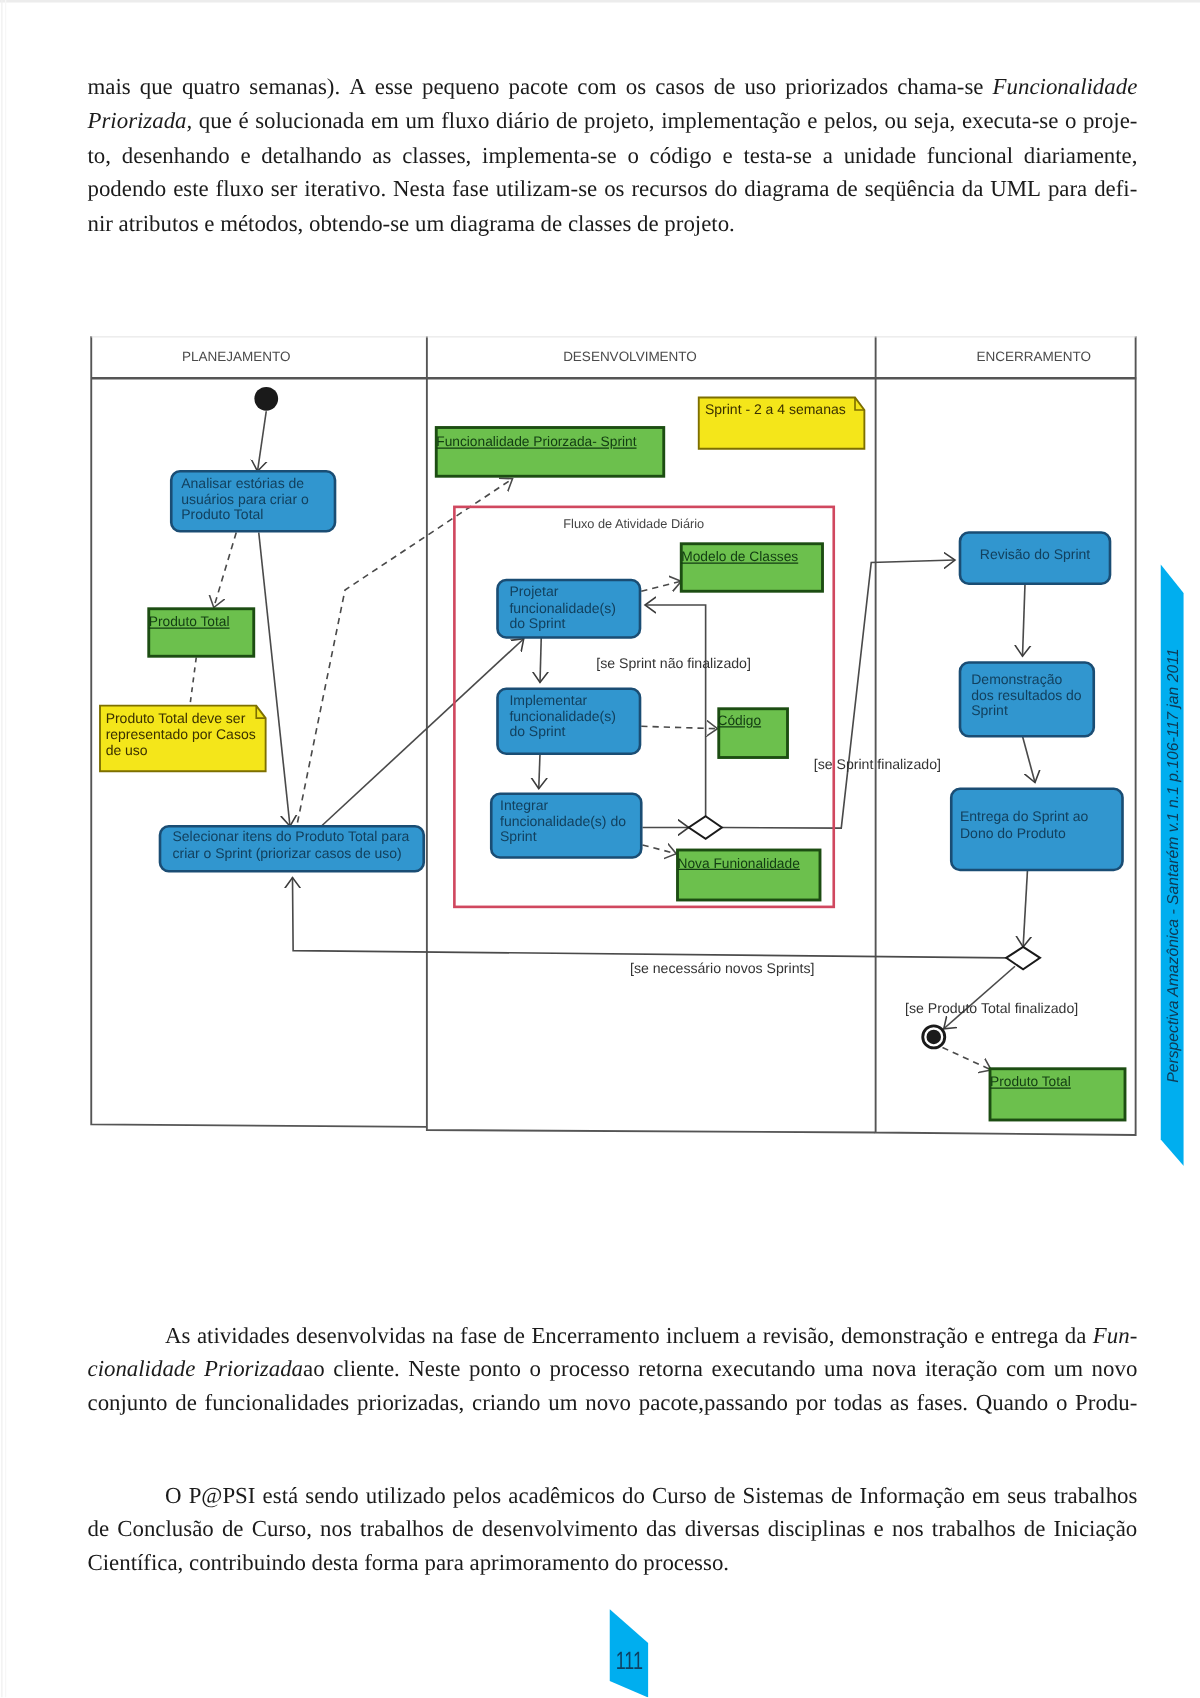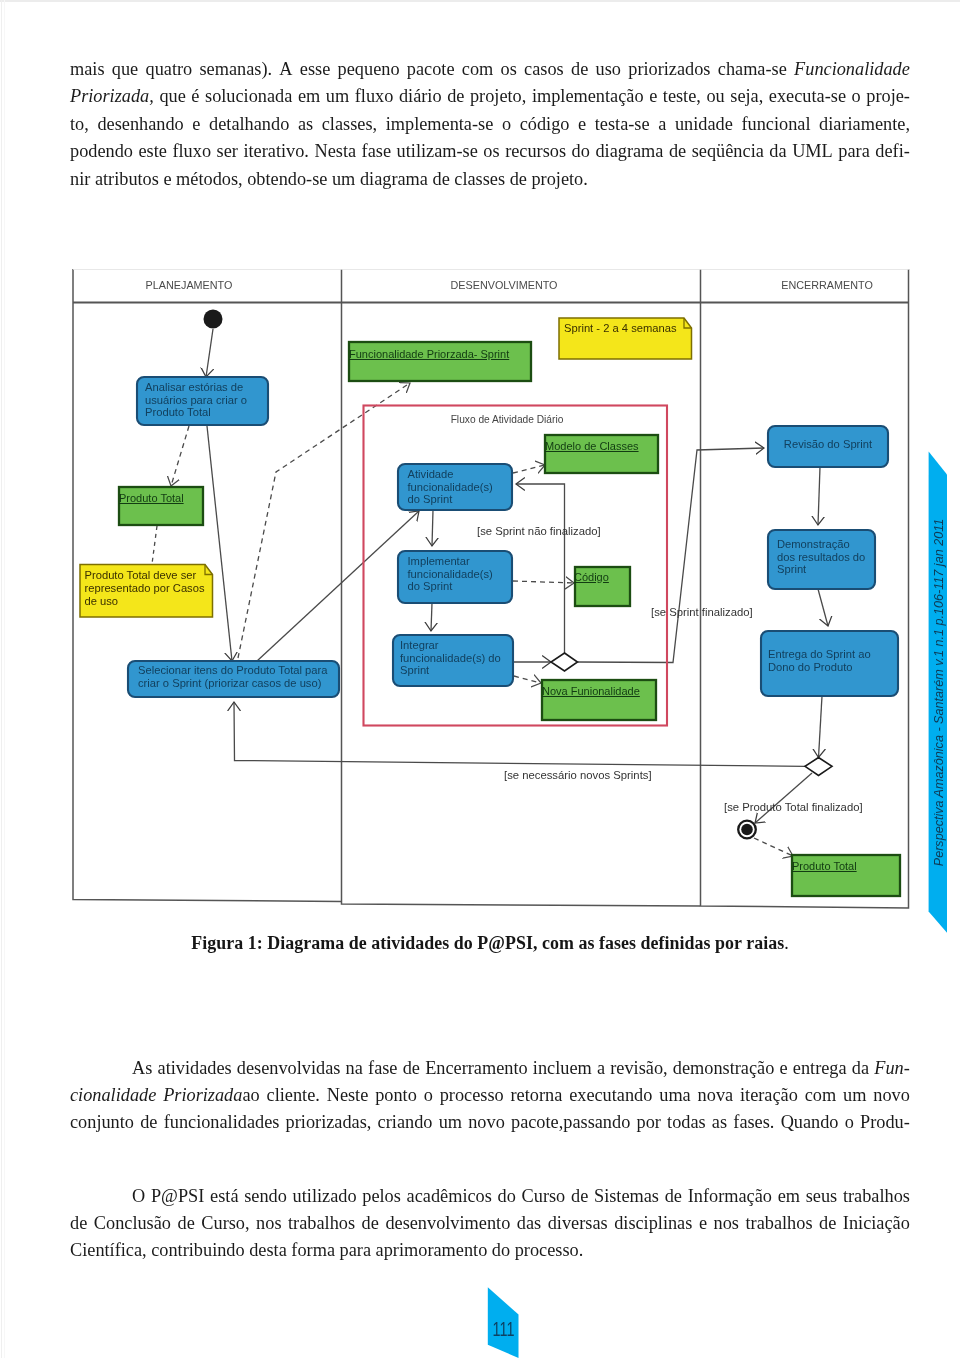--- a/index.html
+++ b/index.html
@@ -86,21 +86,21 @@
         <span>é</span>
         <span>solucionada</span>
         <span>em</span>
         <span>um</span>
         <span>fluxo</span>
         <span>diário</span>
         <span>de</span>
         <span>projeto,</span>
         <span>implementação</span>
         <span>e</span>
-        <span>teste,</span>
+        <span>pelos,</span>
         <span>ou</span>
         <span>seja,</span>
         <span>executa-se</span>
         <span>o</span>
         <span>proje-</span>
       </div>
       <div class="tline j">
         <span>to,</span>
         <span>desenhando</span>
         <span>e</span>
@@ -254,21 +254,21 @@
     <div class="alab" style="left:145px;top:381px;width:120px;">
           <div style="position:static">Analisar estórias de</div>
           <div style="position:static">usuários para criar o</div>
           <div style="position:static">Produto Total</div>
         </div>
     <div class="alab" style="left:138px;top:664px;width:200px;">
           <div style="position:static">Selecionar itens do Produto Total para</div>
           <div style="position:static">criar o Sprint (priorizar casos de uso)</div>
         </div>
     <div class="alab" style="left:407.5px;top:468px;width:110px;">
-          <div style="position:static">Atividade</div>
+          <div style="position:static">Projetar</div>
           <div style="position:static">funcionalidade(s)</div>
           <div style="position:static">do Sprint</div>
         </div>
     <div class="alab" style="left:407.5px;top:555px;width:110px;">
           <div style="position:static">Implementar</div>
           <div style="position:static">funcionalidade(s)</div>
           <div style="position:static">do Sprint</div>
         </div>
     <div class="alab" style="left:400px;top:639px;width:116px;">
           <div style="position:static">Integrar</div>
@@ -304,21 +304,20 @@
           <div style="position:static">Sprint - 2 a 4 semanas</div>
         </div>
 
     <div class="guard" style="left:477px;top:525px;">[se Sprint  não finalizado]</div>
     <div class="guard" style="left:651px;top:606px;">[se Sprint finalizado]</div>
     <div class="guard" style="left:504px;top:769px;">[se necessário novos Sprints]</div>
     <div class="guard" style="left:724px;top:801px;">[se Produto Total finalizado]</div>
   </div>
   </div>
 
-  <div class="figcap"><span>Figura 1: Diagrama de atividades do P@PSI, com as fases definidas por raias</span><span class="reg">.</span></div>
 
   <div class="block" id="p2">
       <div class="tline j">
         <span><span class="ind"></span>As</span>
         <span>atividades</span>
         <span>desenvolvidas</span>
         <span>na</span>
         <span>fase</span>
         <span>de</span>
         <span>Encerramento</span>

